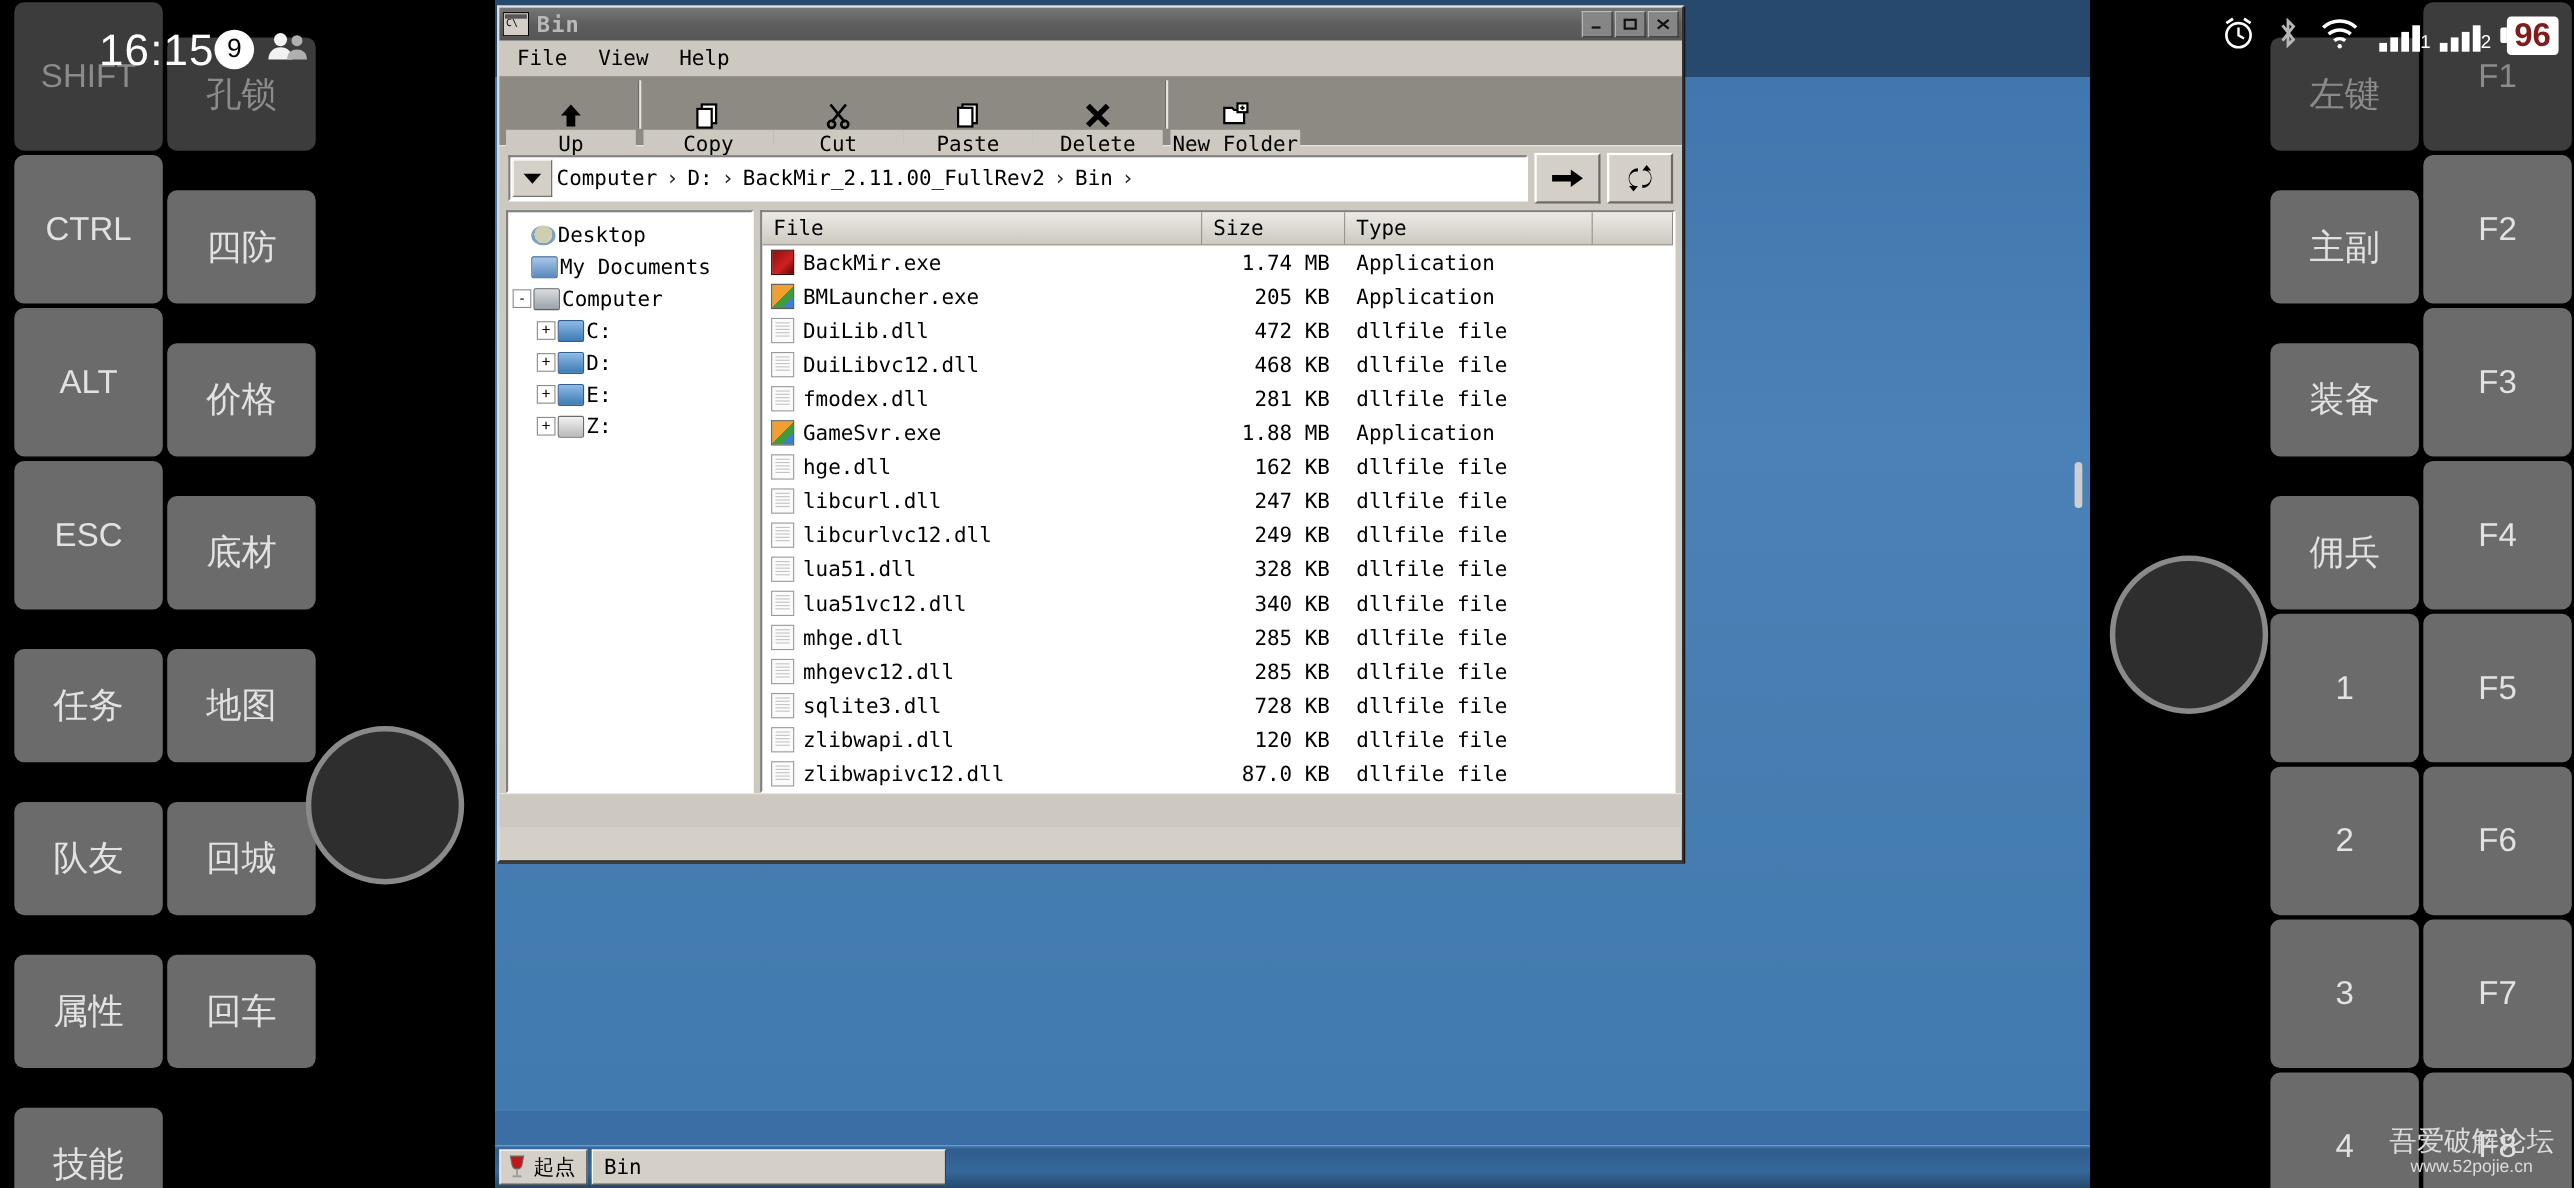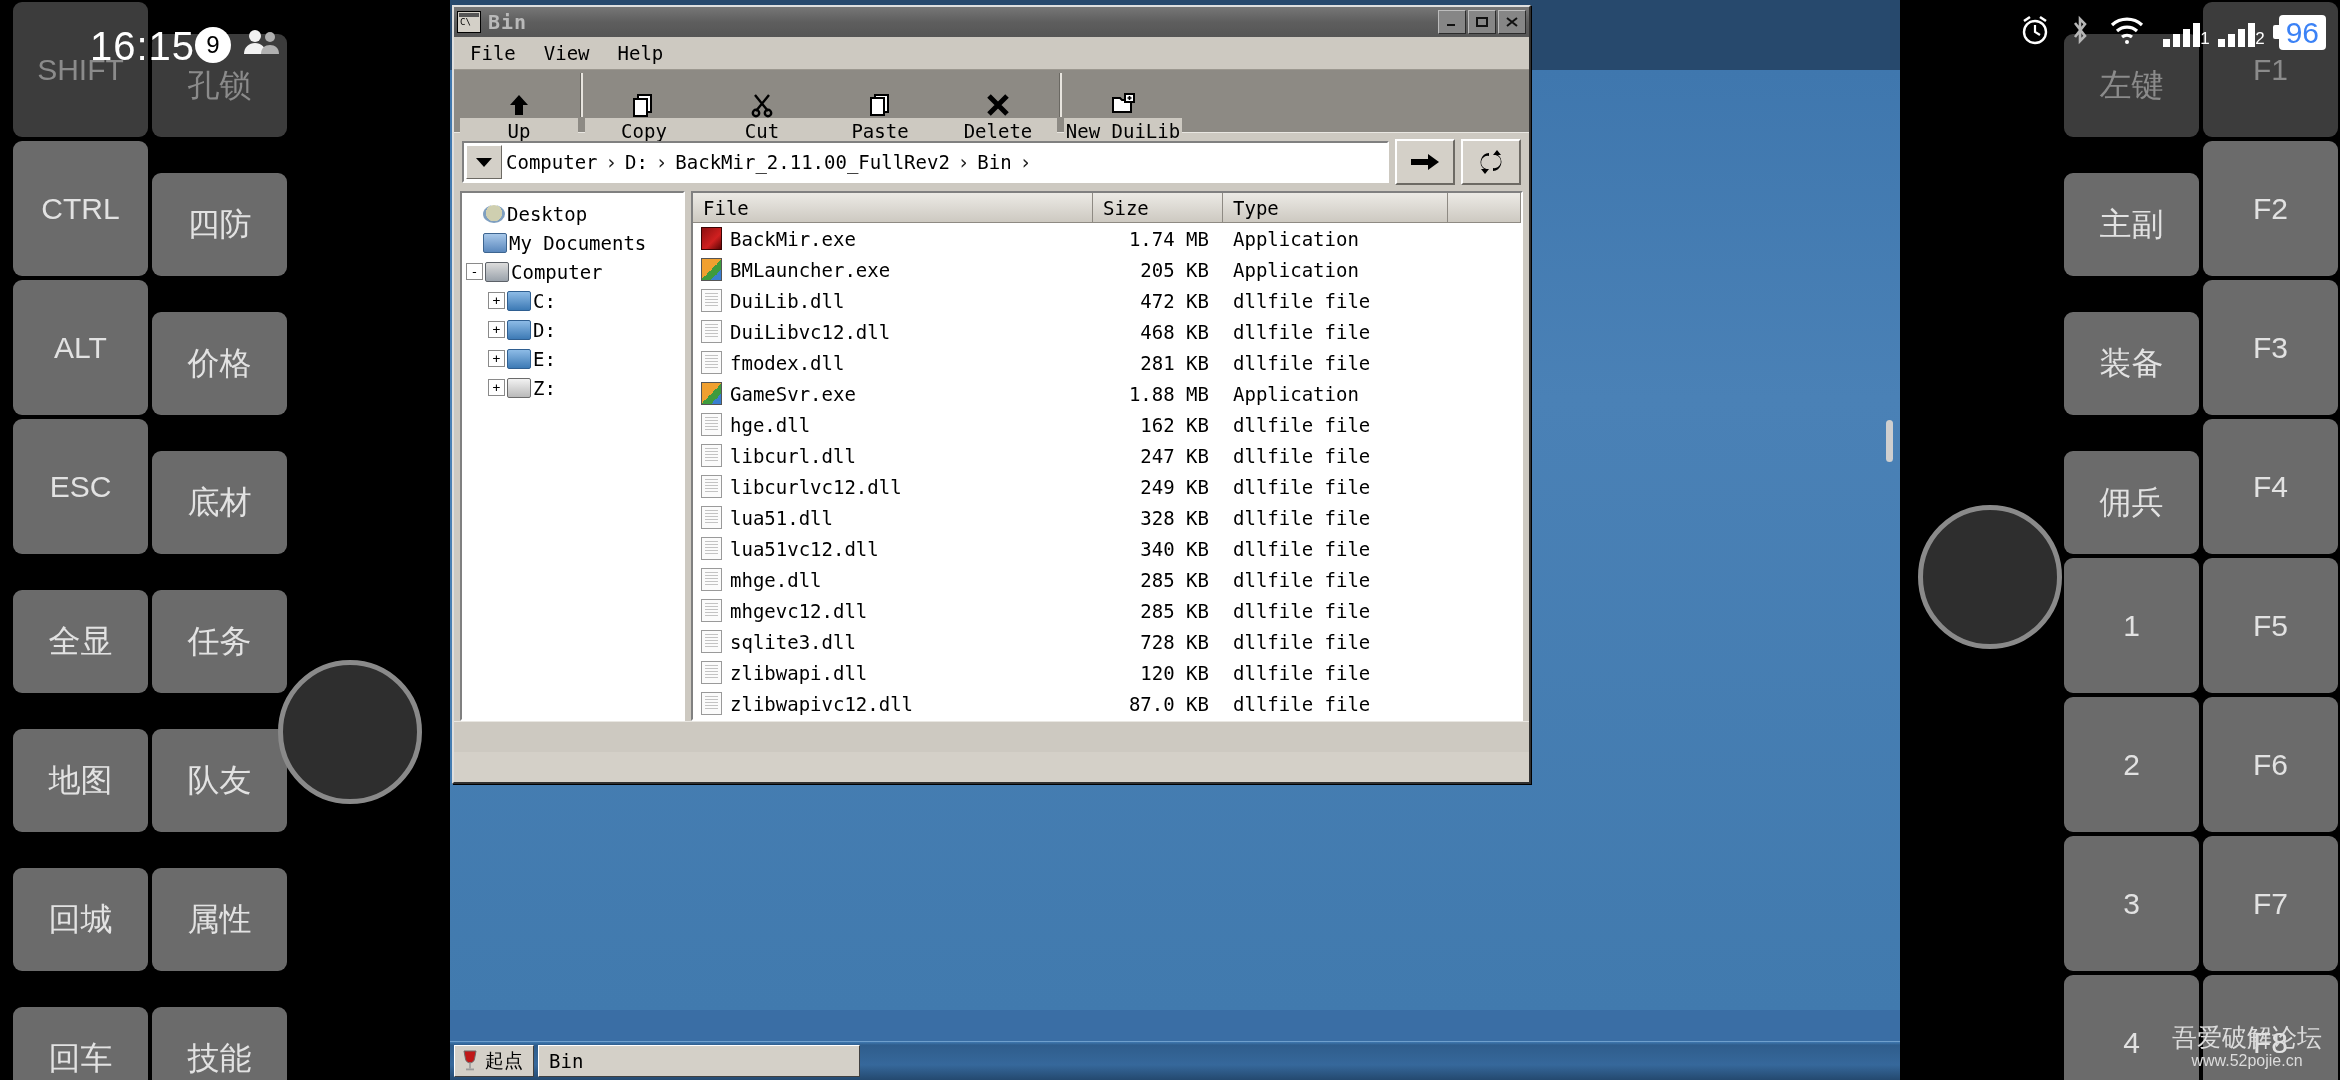--- a/index.html
+++ b/index.html
@@ -134,21 +134,21 @@
             background:#fff;color:#000;font-size:24px;display:flex;align-items:center;justify-content:center;}
   #sb-people{position:absolute;left:243px;top:28px;color:#d8d8d8;font-size:30px;}
   .sb-icons{position:absolute;right:0;top:0;height:64px;display:flex;align-items:center;gap:18px;padding-right:14px;}
   .sb-icons .ico{color:#fff;font-size:32px;line-height:1;}
   .sb-icons .ico.dim{color:#b6b6b6;}
   .bars{display:flex;align-items:flex-end;gap:3px;height:30px;position:relative;}
   .bars i{display:block;width:7px;background:#fff;}
   .bars .n{position:absolute;right:-10px;bottom:-2px;font-size:17px;color:#fff;font-style:normal;}
   .batt{display:flex;align-items:center;}
   .batt .cap{width:6px;height:14px;background:#fff;border-radius:2px 0 0 2px;}
-  .batt .box{background:#fff;color:#3b82f6;font-size:30px;font-weight:normal;
+  .batt .box{background:#fff;color:#7f1d1d;font-size:30px;font-weight:bold;
              padding:1px 7px;border-radius:4px;line-height:1.1;}
 
   
   #watermark{position:absolute;right:18px;bottom:10px;text-align:center;color:#dcdcdc;
              line-height:1.15;pointer-events:none;}
   #watermark .l1{font-size:25px;}
   #watermark .l2{font-size:16px;}
 </style>
 </head>
 <body>
@@ -249,21 +249,21 @@
     </div>
     <div class="tsep"></div>
     <div class="tbtn">
       <span class="glyph">
         <svg width="26" height="26" viewBox="0 0 26 26">
           <path d="M3 6 h7 l2 2 h9 v12 H3 Z" fill="#fff" stroke="#000" stroke-width="2"></path>
           <rect x="15" y="2" width="9" height="8" fill="#fff" stroke="#000" stroke-width="2"></rect>
           <path d="M19.5 4 v4 M17.5 6 h4" stroke="#000" stroke-width="1.6"></path>
           </svg>
       </span>
-      <span class="tlbl">New DuiLib</span>
+      <span class="tlbl">New Folder</span>
     </div>
   </div>
 
   <div class="addrbar">
     <div class="crumbbox">
       <span class="crumb-drop">
         <svg width="18" height="12" viewBox="0 0 18 12">
             <path d="M1 2 L17 2 L9 11 Z" fill="#000"></path>
           </svg>
       </span>
@@ -498,23 +498,20 @@
         <span>ALT</span>
       </div>
       <div class="pad-key cjk">
         <span>价格</span>
       </div>
       <div class="pad-key">
         <span>ESC</span>
       </div>
       <div class="pad-key cjk">
         <span>底材</span>
-      </div>
-      <div class="pad-key cjk">
-        <span>全显</span>
       </div>
       <div class="pad-key cjk">
         <span>任务</span>
       </div>
       <div class="pad-key cjk">
         <span>地图</span>
       </div>
       <div class="pad-key cjk">
         <span>队友</span>
       </div>

